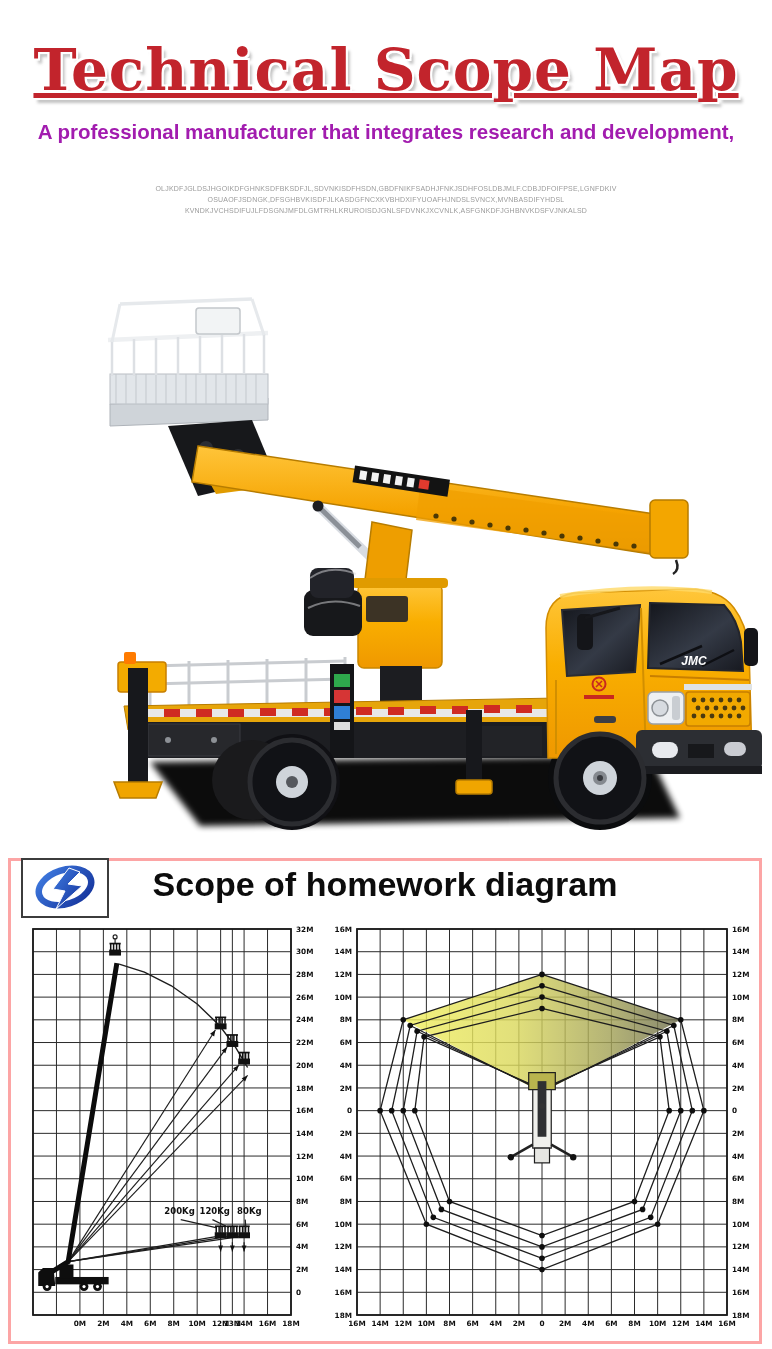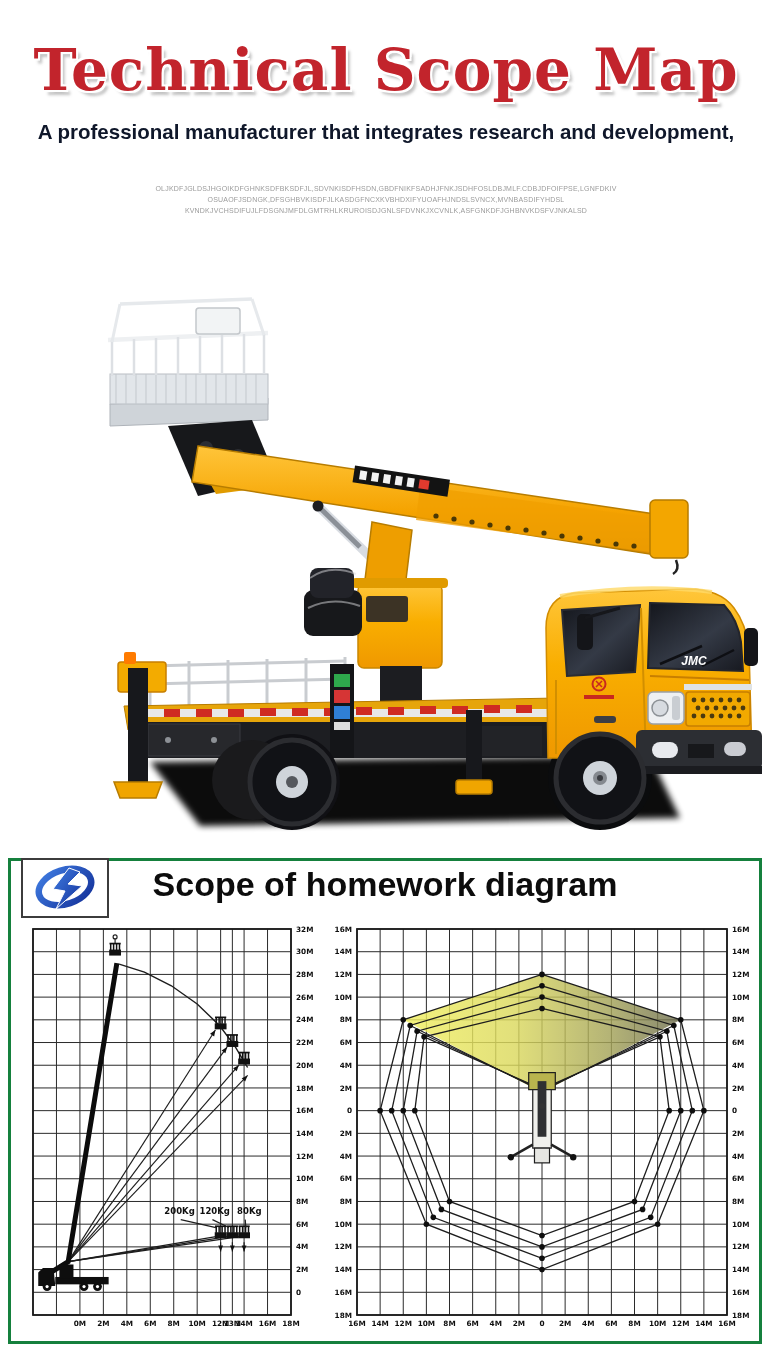--- a/index.html
+++ b/index.html
@@ -2,28 +2,28 @@
 <html><head>
 <meta charset="utf-8">
 <style>
   html,body{margin:0;padding:0;background:#fff;}
   .page{position:relative;width:772px;height:1349px;background:#fff;overflow:hidden;
         font-family:"Liberation Sans",sans-serif;}
   .main-title{position:absolute;top:36px;left:0;width:100%;text-align:center;
         font-family:"DejaVu Serif",serif;font-weight:bold;font-size:58px;letter-spacing:1px;
         color:#c2242c;
         text-shadow:-2px -2px 0 #fff,2px -2px 0 #fff,-2px 2px 0 #fff,2px 2px 0 #fff,
-                    4px 5px 3px rgba(120,120,120,.45);}
+                    4px 5px 3px rgba(120,120,120,.45);text-decoration:underline;}
   .subtitle{position:absolute;top:119px;left:0;width:100%;text-align:center;
-        font-size:20.5px;font-weight:bold;color:#0f172a;line-height:1.3;}
+        font-size:20.5px;font-weight:bold;color:#a21caf;line-height:1.3;}
   .fineprint{position:absolute;top:184px;left:0;width:100%;text-align:center;
         font-size:7px;color:#9b9b9b;line-height:1.55;letter-spacing:.2px;}
   .truck-svg{position:absolute;top:278px;left:0;}
   .scope-box{position:absolute;top:858px;left:8px;width:748px;height:480px;
-        border:3px solid #15803d;background:#fff;}
+        border:3px solid #fca5a5;background:#fff;}
   .logo-box{position:absolute;top:-3px;left:10px;width:84px;height:56px;
         border:2.5px solid #3c3c3c;background:#fff;display:flex;align-items:center;justify-content:center;}
   .scope-title{position:absolute;top:4px;left:0;width:100%;text-align:center;
         font-size:34px;font-weight:bold;color:#0c0c0c;}
   .chart{position:absolute;top:56px;}
   #chart-svg-0{left:8px;}
   #chart-svg-1{left:314px;}
 </style>
 </head>
 <body>

